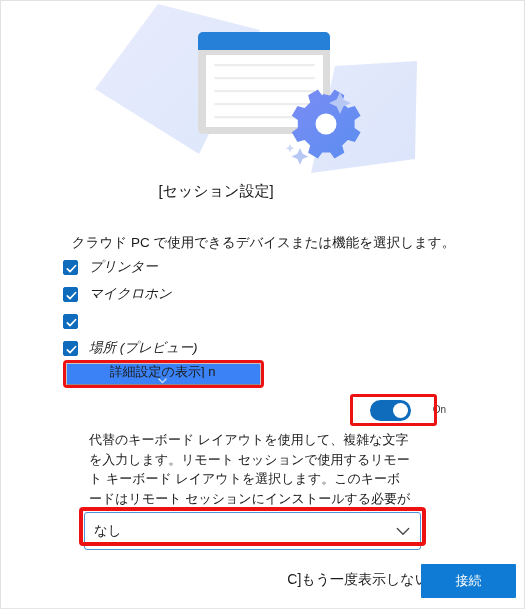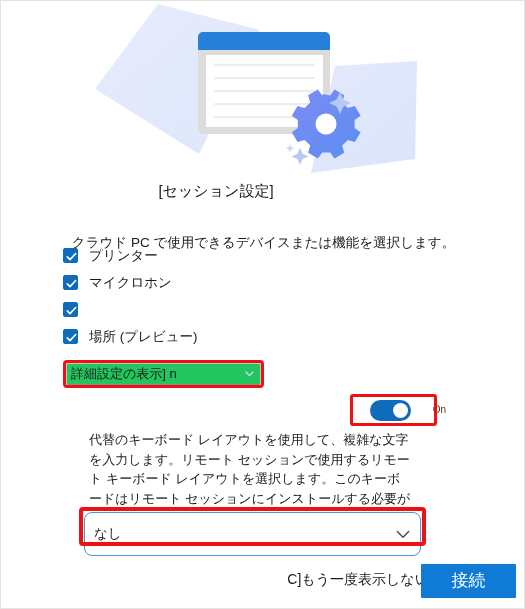--- a/index.html
+++ b/index.html
@@ -58,23 +58,24 @@
   }
 
   
   .checklist {
     position: absolute;
     left: 62px; top: 247px;
     width: 300px;
   }
   .check-row {
     display: flex;
-    align-items: flex-start;
+    align-items: flex-end;
     height: 27px;
     margin-bottom: 0px;
+    font-style: italic;
   }
   .cb {
     width: 15px; height: 15px;
     background: #0f6cbd;
     border: 1px solid #0f6cbd;
     border-radius: 2px;
     flex: 0 0 auto;
     position: relative;
   }
   .cb svg { position: absolute; left: 1px; top: 1px; }
@@ -96,27 +97,28 @@
     position: absolute;
     inset: 0;
     border: 3px solid #ee1111;
     border-radius: 4px;
     pointer-events: none;
   }
   .adv-field {
     position: absolute;
     left: 3px; top: 3px;
     width: 195px; height: 22px;
-    background: #22c55e;
+    background: #3b82f6;
     border: 1px solid #c4c4c4;
     border-bottom-color: #8a8a8a;
     border-radius: 2px;
     display: flex;
     align-items: center;
     padding: 0 6px 0 4px;
+    flex-direction: column;
   }
   .adv-text {
     font-size: 13px;
     line-height: 16px;
     color: #1b1b1b;
     white-space: nowrap;
     flex: 1 1 auto;
     overflow: hidden;
   }
   .adv-chevron {
@@ -190,24 +192,24 @@
   .sel-redbox {
     position: absolute;
     inset: 0;
     border: 4px solid #ee1111;
     border-radius: 4px;
     pointer-events: none;
   }
   .sel-field {
     position: absolute;
     left: 5px; top: 5px;
-    width: 337px; height: 44px;
+    width: 337px; height: 38px;
     background: #ffffff;
     border: 1.5px solid #4a94d8;
-    border-radius: 8px;
+    border-radius: 3px;
     display: flex;
     align-items: center;
     padding: 0 10px 0 9px;
   }
   .sel-text {
     font-size: 13.5px;
     line-height: 18px;
     color: #1b1b1b;
     flex: 1 1 auto;
   }
@@ -229,21 +231,21 @@
   }
   .connect-btn {
     position: absolute;
     left: 420px; top: 563px;
     width: 95px; height: 34px;
     background: #0f7bd4;
     color: #ffffff;
     border: none;
     border-radius: 1px;
     font-family: "Liberation Sans", "DejaVu Sans", sans-serif;
-    font-size: 17px;
+    font-size: 13px;
     line-height: 34px;
     text-align: center;
     cursor: pointer;
     padding: 0;
   }
 </style>
 </head>
 <body>
 
 <div class="dialog">

